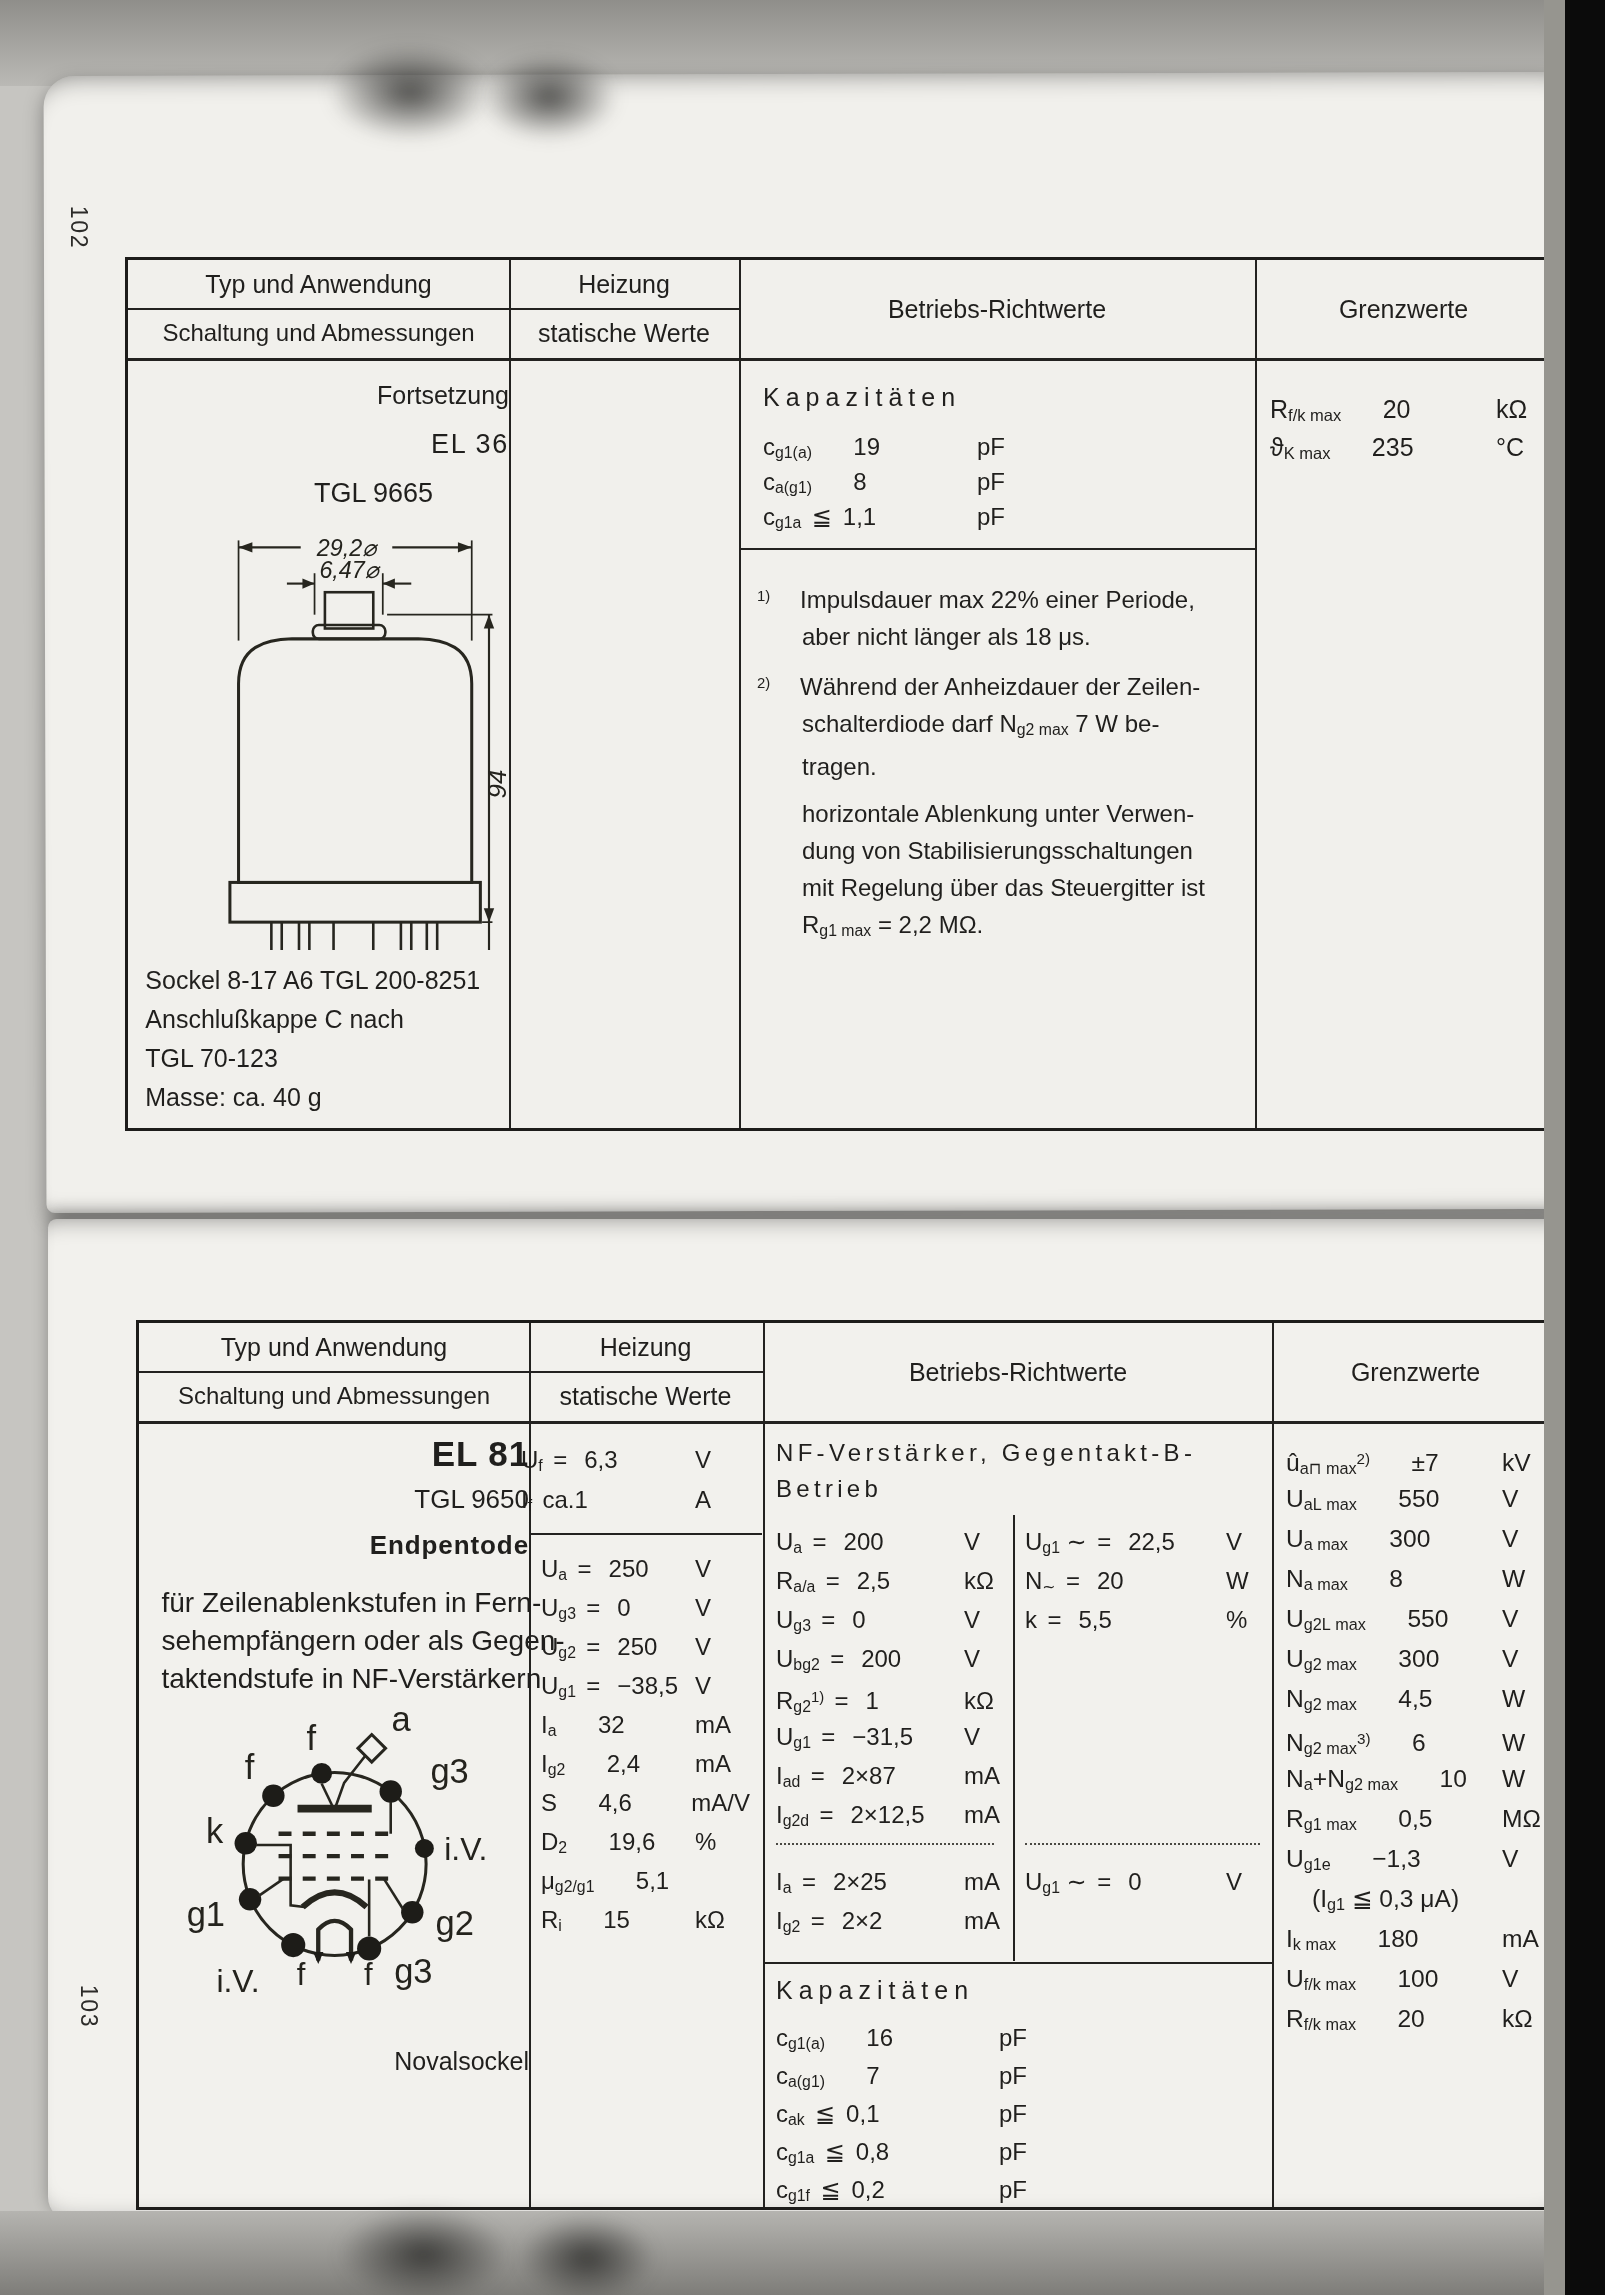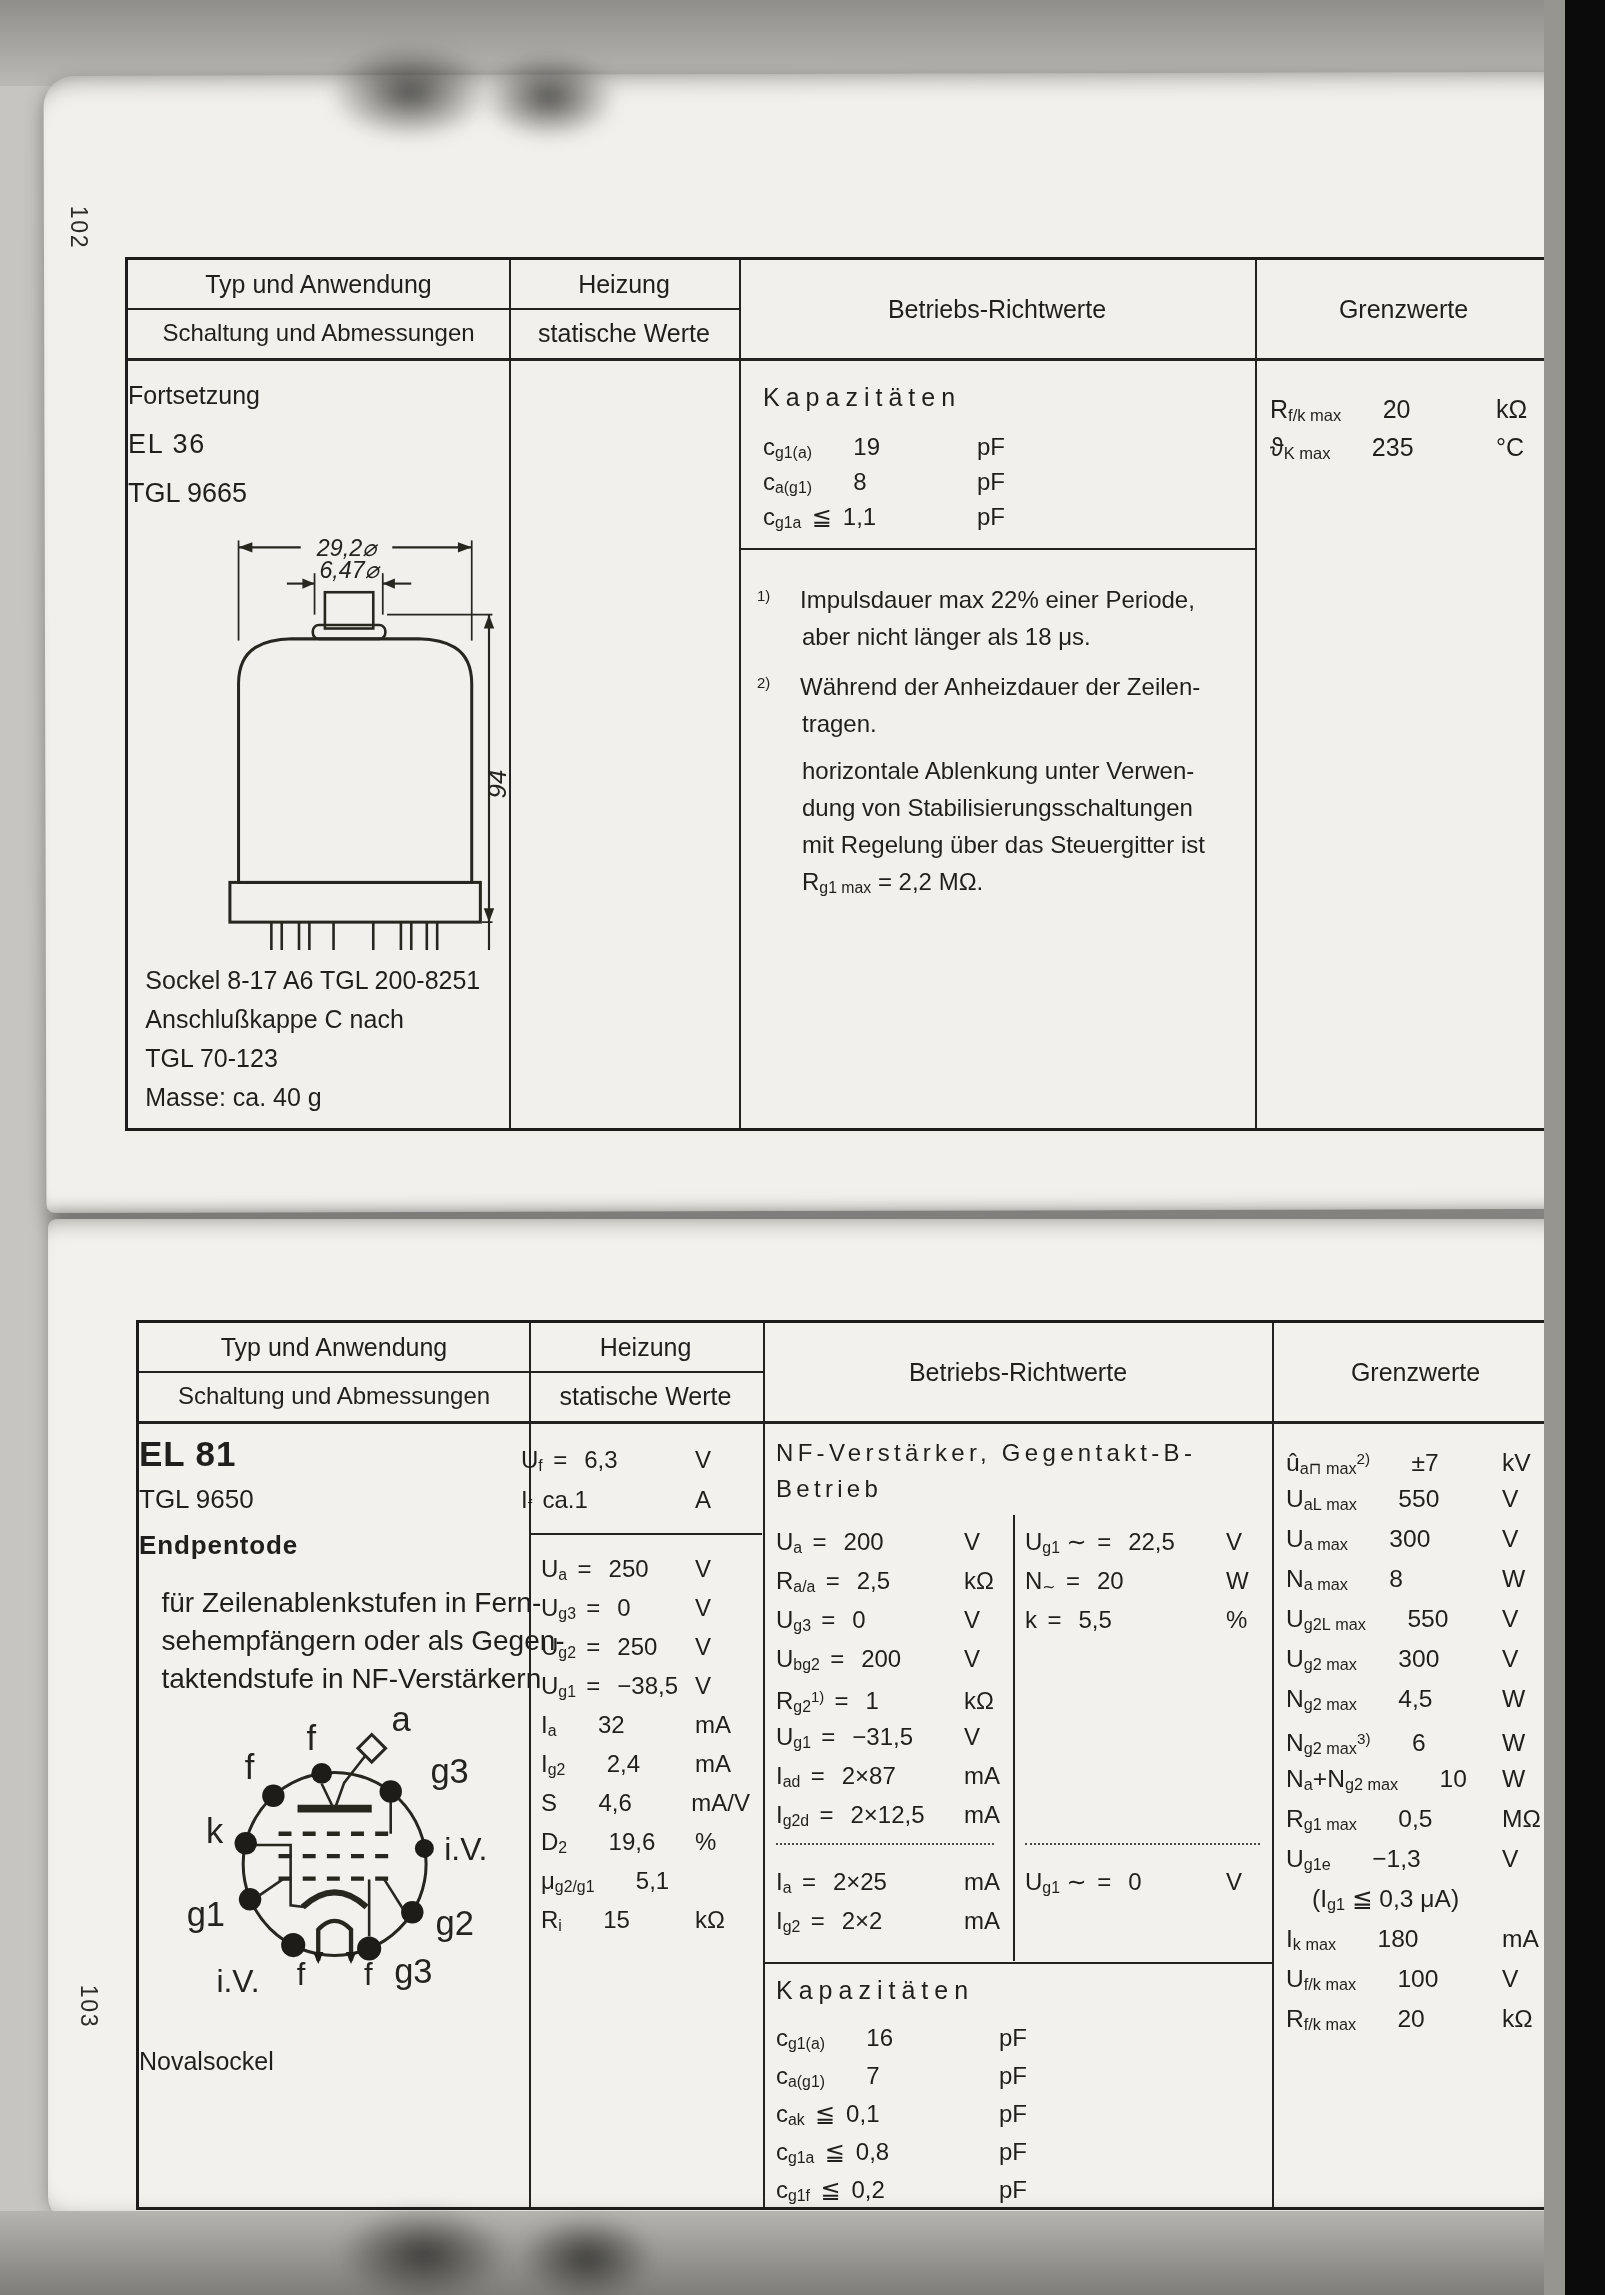--- a/index.html
+++ b/index.html
@@ -19,21 +19,21 @@
          box-shadow:0 7px 19px rgba(0,0,0,.35), inset 0 22.5px 26px -22.5px rgba(0,0,0,.45), inset 0 -17.3px 22.5px -21px rgba(0,0,0,.35);transform:rotate(-.15deg)}
   .page2{left:48px;top:1219px;width:1513px;height:1002px;background:#f2f1ed;border-radius:8.6px 8.6px 24px 24px;
          box-shadow:0 -5.2px 15.5px rgba(0,0,0,.3), inset 0 21px 24px -22.5px rgba(0,0,0,.45), inset 0 -21px 26px -22.5px rgba(0,0,0,.4)}
 
   .pagenum{position:absolute;font-size:23px;color:#2c2b29;transform:rotate(90deg);letter-spacing:1.7px}
 
   
   .dtable{position:absolute;border:3.5px solid #1d1c1a}
   .vline,.hline{position:absolute;background:#232220}
   .txt{position:absolute;white-space:nowrap}
-  .center{text-align:left}
+  .center{text-align:right}
   .hcell{position:absolute;text-align:center;font-size:25px;white-space:nowrap}
 
   .lsp{letter-spacing:6px}
   .lsp5{letter-spacing:4.3px}
 
   
   .rows{position:absolute;font-size:24px}
   .vrow{display:flex;align-items:baseline;height:var(--lh,39px);line-height:var(--lh,39px);white-space:nowrap}
   .vrow .lbl{flex:0 1 auto}
   .vrow .op{flex:0 0 auto;min-width:31px;margin-left:10.4px}
@@ -163,20 +163,21 @@
       </div>
     </div>
 
   <div class="fnblock" style="left:629px;top:318px;width:510px">
     <div class="footnote">
         <div class="ln first"><span class="sp">1)</span><span>Impulsdauer max 22% einer Periode,</span></div>
         <div class="ln"><span>aber nicht länger als 18 μs.</span></div>
       </div>
     <div class="footnote">
         <div class="ln first"><span class="sp">2)</span><span>Während der Anheizdauer der Zeilen-</span></div>
+        <div class="ln"><span>schalterdiode darf N</span><span class="sb">g2 max</span><span> 7 W be-</span></div>
         <div class="ln"><span>tragen.</span></div>
       </div>
     <div class="footnote">
         <div class="ln"><span>horizontale Ablenkung unter Verwen-</span></div>
         <div class="ln"><span>dung von Stabilisierungsschaltungen</span></div>
         <div class="ln"><span>mit Regelung über das Steuergitter ist</span></div>
         <div class="ln"><span>R</span><span class="sb">g1 max</span><span> = 2,2 MΩ.</span></div>
       </div>
   </div>
 

